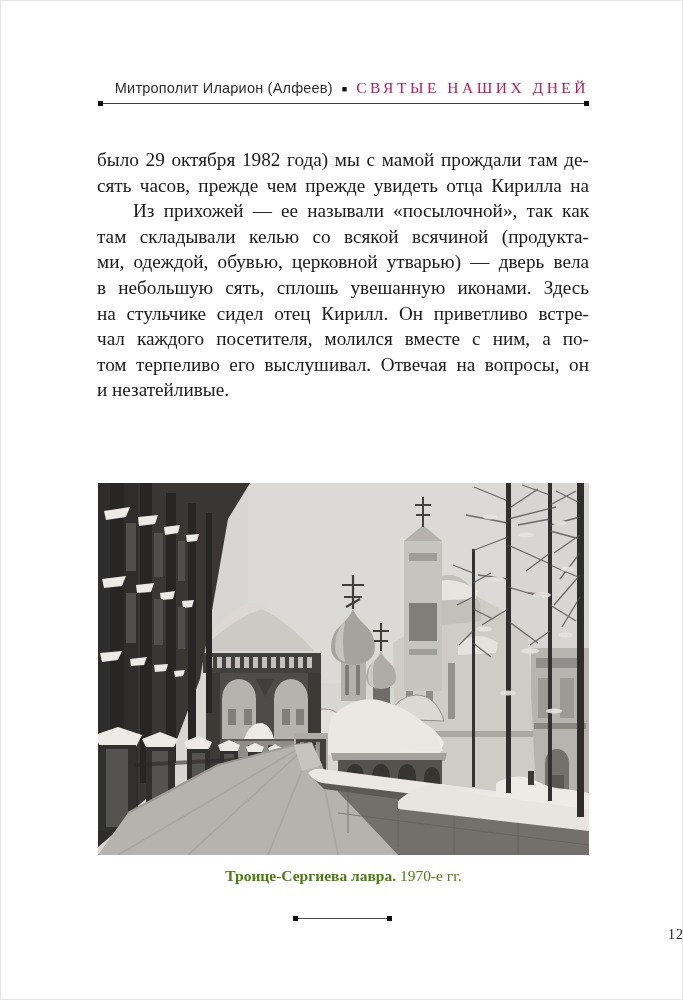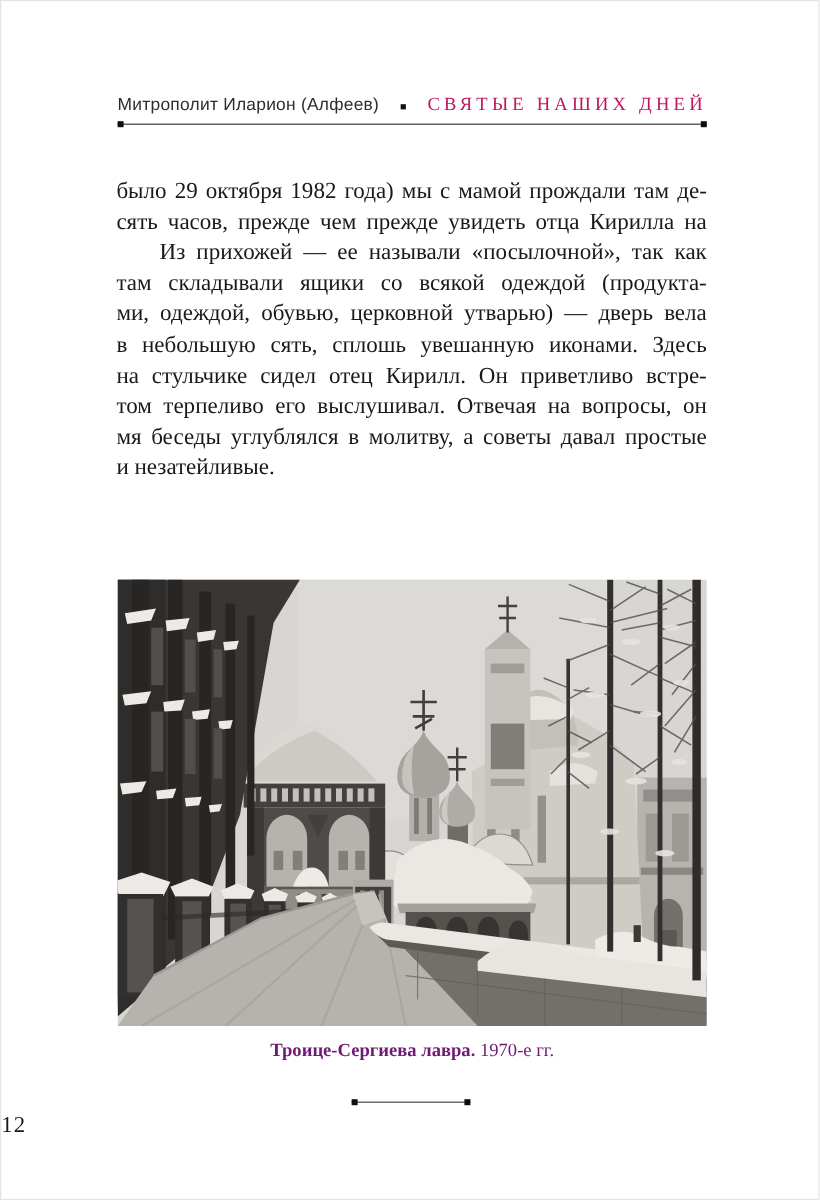--- a/index.html
+++ b/index.html
@@ -4,21 +4,21 @@
 <style>
   html,body{margin:0;padding:0;background:#f2f2f2;}
   .page{
     position:relative;width:683px;height:1000px;margin:0 auto;
     background:#ffffff;border:1px solid #e4e4e4;box-sizing:border-box;
     font-family:"Liberation Serif", serif;color:#1d1d1d;overflow:hidden;
   }
   
   .rhead{
     position:absolute;top:76px;left:97px;width:491px;height:22px;
-    display:flex;align-items:center;justify-content:space-between;white-space:nowrap;
+    display:flex;align-items:center;justify-content:flex-end;white-space:nowrap;
   }
   .rhead .author{
     font-family:"Liberation Sans", sans-serif;font-size:14.5px;color:#2d2d2d;letter-spacing:.2px;
   }
   .rhead .sep{
     font-size:9px;color:#101010;margin:0 9px;line-height:1;transform:translateY(1px);
   }
   .rhead .btitle{
     font-family:"Liberation Serif", serif;font-size:15.5px;letter-spacing:3.5px;color:#be185d;
   }
@@ -37,36 +37,36 @@
     font-size:19.2px;line-height:25.6px;color:#191919;
   }
   .line{text-align:justify;text-align-last:justify;}
   .line.last{text-align-last:left;}
   .line.indent{text-indent:36px;}
   
   .figure{position:absolute;top:482px;left:97px;width:491px;}
   .figure svg{display:block;}
   .caption{
     position:absolute;top:866px;left:97px;width:491px;text-align:center;
-    font-size:15.5px;color:#701a75;white-space:nowrap;
+    font-size:15.5px;color:#4d7c0f;white-space:nowrap;
   }
   .caption .cap-b{font-weight:bold;}
   
   .frule{
     position:absolute;top:917px;left:292px;width:99px;height:0;
     border-top:1.5px solid #4a4a4a;
   }
   .frule::before,.frule::after{
     content:"";position:absolute;top:-3.2px;width:5px;height:5px;background:#0e0e0e;
   }
   .frule::before{left:0;}
   .frule::after{right:0;}
   .pagenum{
-    position:absolute;top:926px;left:0;width:683px;text-align:left;
-    font-size:19px;color:#1a1a1a;letter-spacing:1px;
+    position:absolute;top:926px;left:0;width:683px;text-align:right;
+    font-size:14px;color:#1a1a1a;letter-spacing:1px;
   }
 </style>
 </head>
 <body>
 
 <div class="page">
 
   <div class="rhead">
     <span class="author">Митрополит Иларион (Алфеев)</span>
     <span class="sep">■</span>
@@ -74,26 +74,26 @@
   </div>
   <div class="hrule"></div>
 
   <div class="btext">
     <div class="para">
       <div class="line">было 29 октября 1982 года) мы с мамой прождали там де-</div>
       <div class="line">сять часов, прежде чем прежде увидеть отца Кирилла на</div>
     </div>
     <div class="para">
       <div class="line indent">Из прихожей — ее называли «посылочной», так как</div>
-      <div class="line">там складывали ящики со всякой одеждой (продукта-</div>
+      <div class="line">там складывали келью со всякой всячиной (продукта-</div>
       <div class="line">ми, одеждой, обувью, церковной утварью) — дверь вела</div>
       <div class="line">в небольшую сять, сплошь увешанную иконами. Здесь</div>
       <div class="line">на стульчике сидел отец Кирилл. Он приветливо встре-</div>
+      <div class="line">чал каждого посетителя, молился вместе с ним, а по-</div>
       <div class="line">том терпеливо его выслушивал. Отвечая на вопросы, он</div>
-      <div class="line">мя беседы углублялся в молитву, а советы давал простые</div>
       <div class="line last">и незатейливые.</div>
     </div>
   </div>
 
   <div class="figure">
     <svg width="491" height="372" viewBox="0 0 491 372" xmlns="http://www.w3.org/2000/svg">
 
       <rect x="0" y="0" width="491" height="372" fill="#d8d7d3"></rect>
       <rect x="150" y="0" width="260" height="200" fill="#dddcd8"></rect>
 

